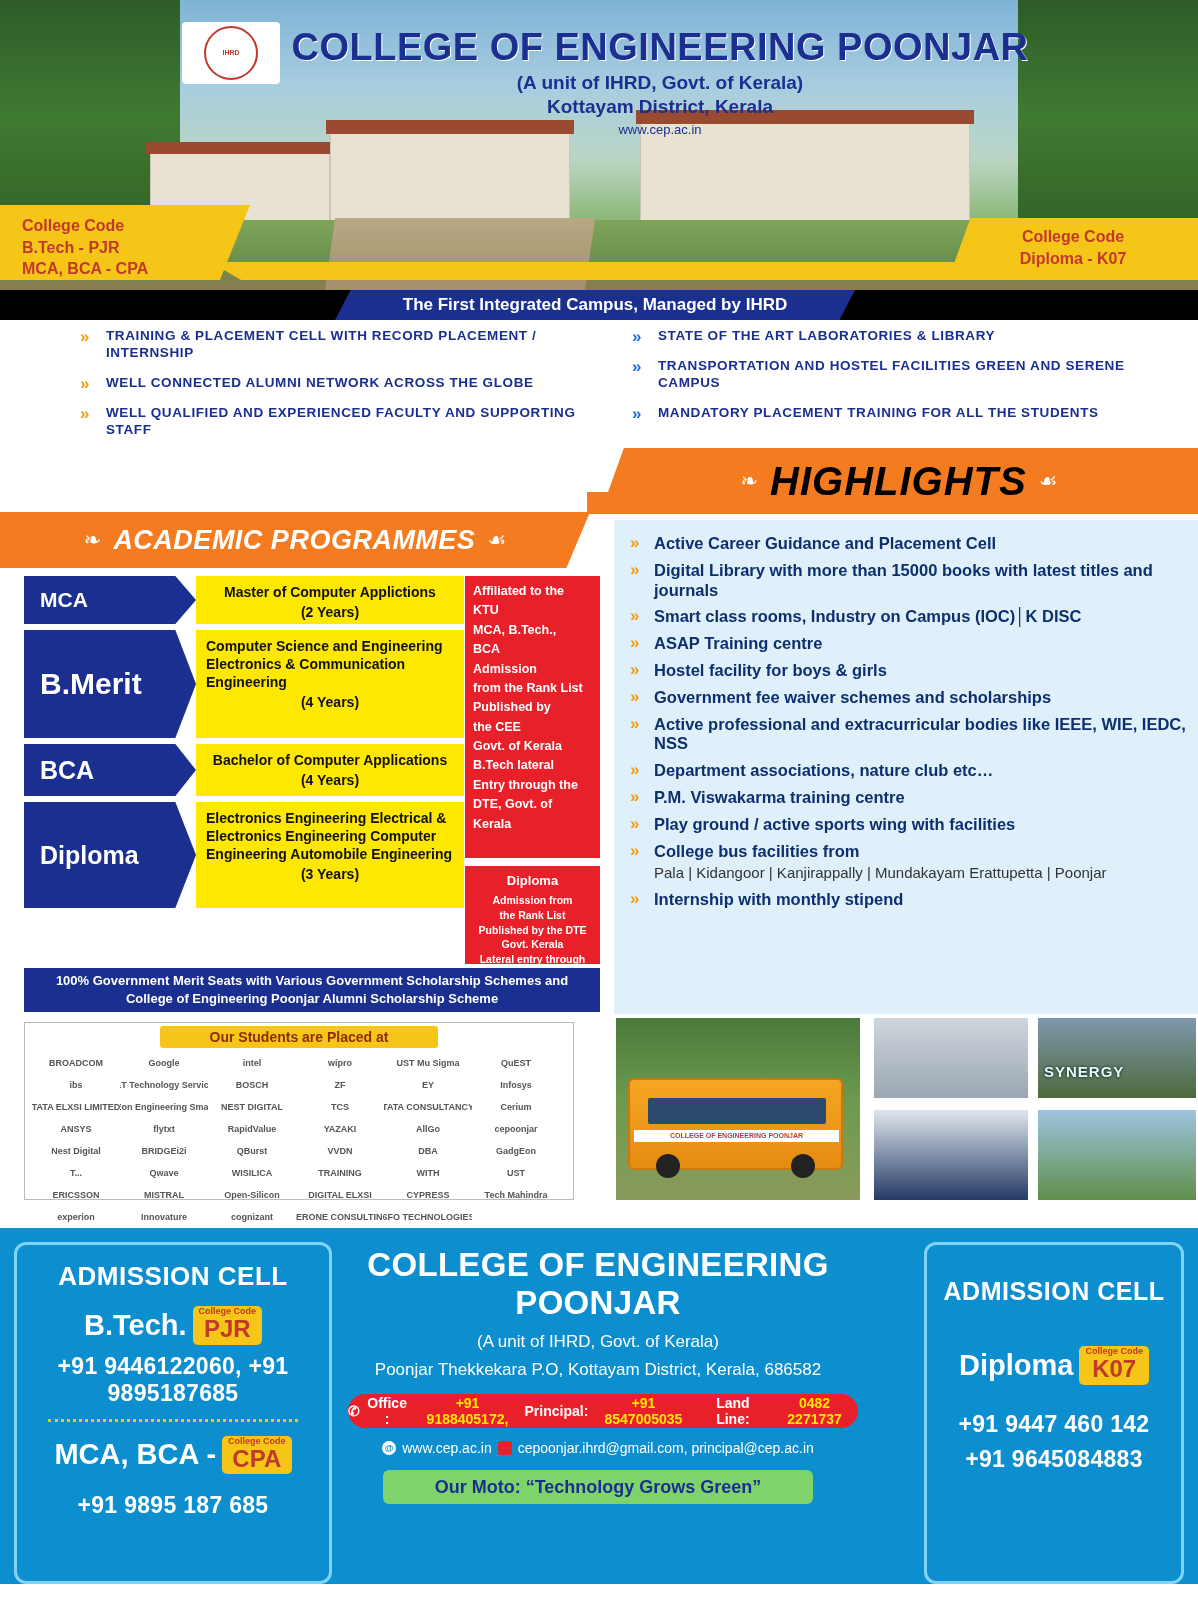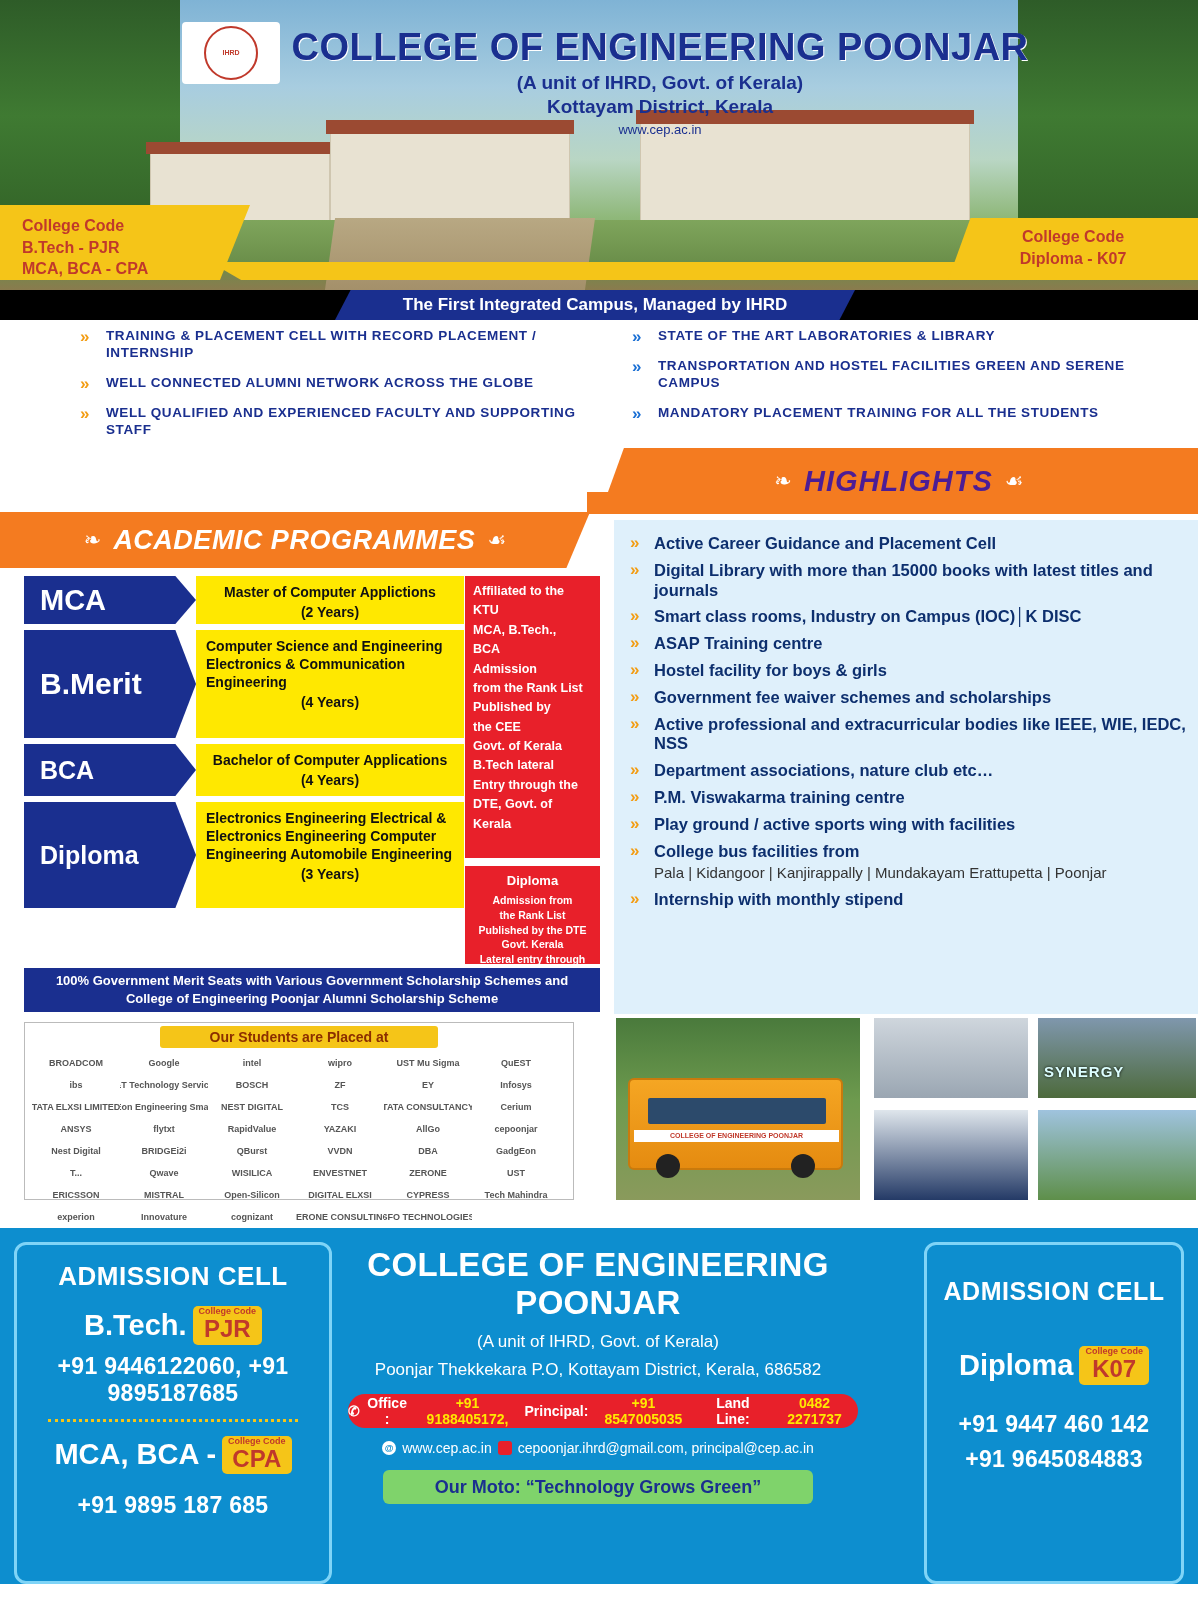--- a/index.html
+++ b/index.html
@@ -109,21 +109,21 @@
   .feat.rt::before { color:#1a6fd4; }
 
   
   .hl-head {
     position:absolute; left:600px; top:448px; width:598px; height:66px;
     background:#f47b20;
     clip-path: polygon(4% 0, 100% 0, 100% 100%, 0 100%);
     display:flex; align-items:center; justify-content:center;
   }
   .hl-head .t {
-    color:#4c1d95; font-size:29px; font-weight:bold; letter-spacing:1px;
+    color:#000000; font-size:40px; font-weight:bold; letter-spacing:1px;
     font-style:italic;
   }
   .flourish { color:#fff; font-size:21px; padding:0 12px; }
 
   
   .ap-head {
     position:absolute; left:0px; top:512px; width:590px; height:56px;
     background:#f47b20;
     clip-path: polygon(0 0, 100% 0, 96% 100%, 0 100%);
     display:flex; align-items:center; justify-content:center;
@@ -139,21 +139,21 @@
 
   
   .prog-area { position:absolute; left:24px; top:576px; width:576px; }
   .prog-row { position:relative; display:flex; margin-bottom:6px; }
   .prog-badge {
     width:172px; background:#1a2f8f; color:#fff;
     display:flex; align-items:center; padding-left:16px;
     font-weight:bold; position:relative;
     clip-path: polygon(0 0, 88% 0, 100% 50%, 88% 100%, 0 100%);
   }
-  .prog-badge.mca { font-size:29px;text-align:center; }
+  .prog-badge.mca { font-size:21px;text-align:center; }
   .prog-badge.btech { font-size:30px; }
   .prog-badge.bca { font-size:25px; }
   .prog-badge.diploma { font-size:25px; }
   .prog-desc {
     width:268px; background:#ffe800; color:#111;
     padding:8px 10px; font-size:14px; font-weight:bold; line-height:1.28;
   }
   .prog-desc .yrs { font-weight:bold; display:block; text-align:center; margin-top:2px;}
   .prog-desc.center { text-align:center; }
 
@@ -449,22 +449,22 @@
   <div class="logo-cell">cepoonjar</div>
   <div class="logo-cell">Nest Digital</div>
   <div class="logo-cell">BRIDGEi2i</div>
   <div class="logo-cell">QBurst</div>
   <div class="logo-cell">VVDN</div>
   <div class="logo-cell">DBA</div>
   <div class="logo-cell">GadgEon</div>
   <div class="logo-cell">T...</div>
   <div class="logo-cell">Qwave</div>
   <div class="logo-cell">WISILICA</div>
-  <div class="logo-cell">ENVESTNET</div>
-  <div class="logo-cell">ZERONE</div>
+  <div class="logo-cell">TRAINING</div>
+  <div class="logo-cell">WITH</div>
   <div class="logo-cell">UST</div>
   <div class="logo-cell">ERICSSON</div>
   <div class="logo-cell">MISTRAL</div>
   <div class="logo-cell">Open-Silicon</div>
   <div class="logo-cell">DIGITAL ELXSI</div>
   <div class="logo-cell">CYPRESS</div>
   <div class="logo-cell">Tech Mahindra</div>
   <div class="logo-cell">experion</div>
   <div class="logo-cell">Innovature</div>
   <div class="logo-cell">cognizant</div>

